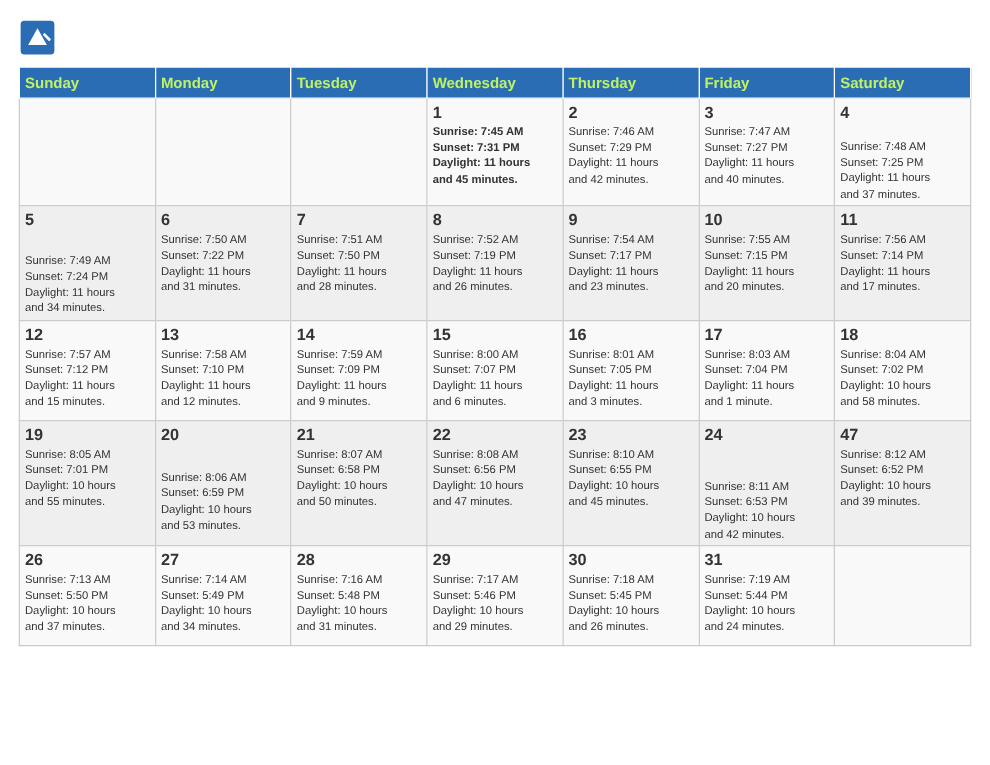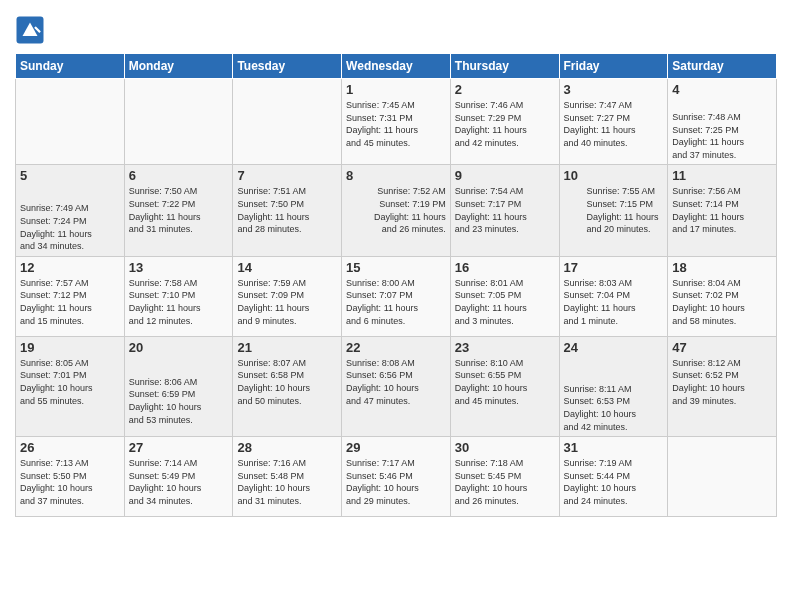--- a/index.html
+++ b/index.html
@@ -52,21 +52,21 @@
       font-size: 14px;
       color: #555;
     }
     table {
       width: 100%;
       border-collapse: collapse;
       table-layout: fixed;
     }
     thead tr th {
       background-color: #2a6db5;
-      color: #ffffff;
+      color: #bef264;
       font-size: 12px;
       font-weight: bold;
       padding: 5px 4px;
       text-align: left;
       border: 1px solid #fff;
     }
     tbody tr td {
       border: 1px solid #ccc;
       vertical-align: top;
       padding: 3px 4px;
@@ -131,21 +131,21 @@
           <th>Saturday</th>
         </tr>
     </thead>
     <tbody id="calendar-body">
     <tr>
           <td class="empty-cell"></td>
           <td class="empty-cell"></td>
           <td class="empty-cell"></td>
           <td>
             <span class="day-number">1</span>
-            <div class="day-info" style="white-space: pre-line;">Sunrise: 7:45 AM
+            <div class="day-info" style="white-space: pre-line; font-weight: bold;">Sunrise: 7:45 AM
 Sunset: 7:31 PM
 Daylight: 11 hours
 and 45 minutes.</div>
           </td>
           <td>
             <span class="day-number">2</span>
             <div class="day-info" style="white-space: pre-line;">Sunrise: 7:46 AM
 Sunset: 7:29 PM
 Daylight: 11 hours
 and 42 minutes.</div>
@@ -182,35 +182,35 @@
           </td>
           <td>
             <span class="day-number">7</span>
             <div class="day-info" style="white-space: pre-line;">Sunrise: 7:51 AM
 Sunset: 7:50 PM
 Daylight: 11 hours
 and 28 minutes.</div>
           </td>
           <td>
             <span class="day-number">8</span>
-            <div class="day-info" style="white-space: pre-line; text-align: right;">Sunrise: 7:52 AM
+            <div class="day-info" style="white-space: pre-line;">Sunrise: 7:52 AM
 Sunset: 7:19 PM
 Daylight: 11 hours
 and 26 minutes.</div>
           </td>
           <td>
             <span class="day-number">9</span>
             <div class="day-info" style="white-space: pre-line;">Sunrise: 7:54 AM
 Sunset: 7:17 PM
 Daylight: 11 hours
 and 23 minutes.</div>
           </td>
           <td>
             <span class="day-number">10</span>
-            <div class="day-info" style="white-space: pre-line; margin-left: 23px;">Sunrise: 7:55 AM
+            <div class="day-info" style="white-space: pre-line;">Sunrise: 7:55 AM
 Sunset: 7:15 PM
 Daylight: 11 hours
 and 20 minutes.</div>
           </td>
           <td>
             <span class="day-number">11</span>
             <div class="day-info" style="white-space: pre-line;">Sunrise: 7:56 AM
 Sunset: 7:14 PM
 Daylight: 11 hours
 and 17 minutes.</div>

